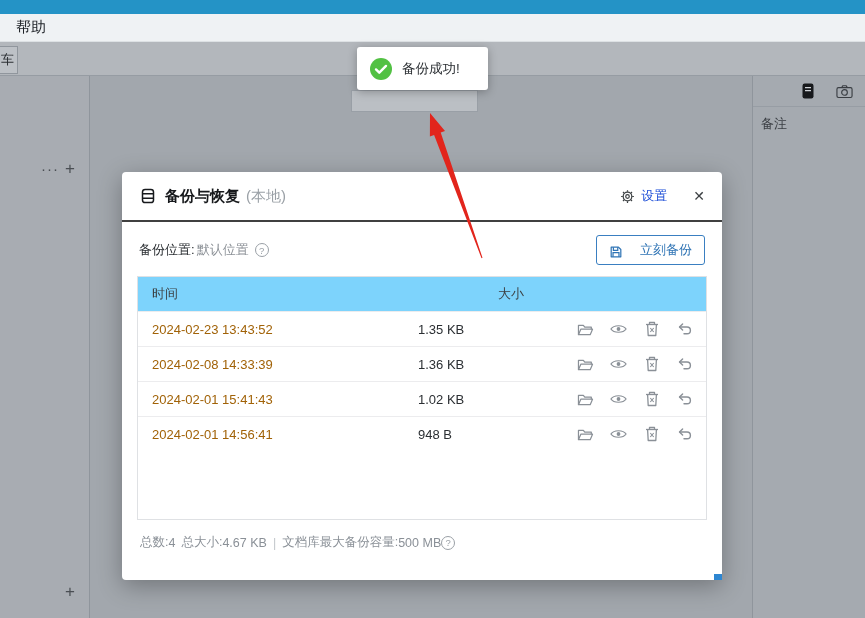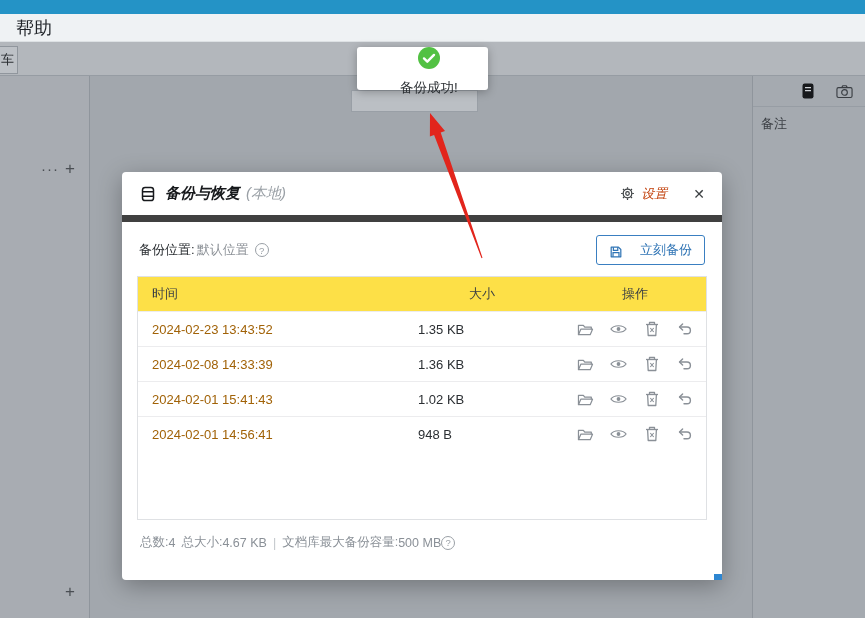--- a/index.html
+++ b/index.html
@@ -4,62 +4,62 @@
 <style>
   * { margin:0; padding:0; box-sizing:border-box; }
   html,body { width:865px; height:618px; }
   body { font-family:"Liberation Sans","DejaVu Sans",sans-serif; overflow:hidden; }
   .canvas { position:relative; width:865px; height:618px; background:#a2a7ad; overflow:hidden; }
 
   
   .titlebar { position:absolute; left:0; top:0; width:865px; height:14px; background:#2493c6; }
   .menubar { position:absolute; left:0; top:14px; width:865px; height:28px; background:#eff2f4;
              display:flex; align-items:center; padding-left:10px; border-bottom:1px solid #dde1e4; }
-  .menu-item { font-size:18px; color:#1f2328; padding:3px 6px; }
+  .menu-item { font-size:15px; color:#1f2328; padding:3px 6px; }
   .tabbar { position:absolute; left:0; top:42px; width:865px; height:34px; background:#b3b7bc; border-bottom:1px solid #969ca3; }
   .partial-tab { position:absolute; left:-26px; top:4px; width:44px; height:28px; background:#bdc1c6;
                  border:1px solid #90969d; display:flex; align-items:center; justify-content:flex-end;
                  padding-right:3px; font-size:13px; color:#2b2f33; }
   .ghost-rect { position:absolute; left:351px; top:48px; width:127px; height:22px; border:1px solid #999fa6; background:#bbbfc4; }
 
   
   .left-panel { position:absolute; left:0; top:76px; width:90px; height:542px; background:#a8acb2; border-right:1px solid #8f959c; }
   .left-more { position:absolute; left:41px; top:84px; font-size:15px; color:#4a4e53; letter-spacing:1px; cursor:default; }
   .left-add-top { position:absolute; left:65px; top:83px; font-size:17px; color:#4a4e53; }
   .left-add-bottom { position:absolute; left:65px; bottom:16px; font-size:17px; color:#4a4e53; }
   .right-panel { position:absolute; left:752px; top:76px; width:113px; height:542px; background:#a5aab0; border-left:1px solid #8f959c; }
   .right-toolbar { height:31px; border-bottom:1px solid #979da4; display:flex; align-items:center; justify-content:flex-end; gap:20px; padding-right:12px; }
   .notes-label { font-size:13px; color:#3a3e43; padding:8px 0 0 8px; }
 
   
   .toast { position:absolute; left:357px; top:47px; width:131px; height:43px; background:#fff; border-radius:3px;
-           box-shadow:0 2px 10px rgba(0,0,0,.28); display:flex; align-items:center; gap:10px; padding-left:13px; z-index:7;flex-direction:column; }
+           box-shadow:0 2px 10px rgba(0,0,0,.28); display:flex; align-items:center; gap:10px; padding-left:13px; z-index:7; }
   .toast-text { font-size:13.5px; color:#2b2f33; }
 
   
   .dialog { position:absolute; left:122px; top:172px; width:600px; height:408px; background:#fff; border-radius:4px;
             box-shadow:0 6px 24px rgba(0,0,0,.30); z-index:5; display:flex; flex-direction:column; }
-  .dlg-header { height:50px; display:flex; align-items:center; padding:0 17px; border-bottom:7px solid #404040;font-style:italic; }
+  .dlg-header { height:50px; display:flex; align-items:center; padding:0 17px; border-bottom:2px solid #404040; }
   .dlg-title { font-size:15px; font-weight:bold; color:#17191c; margin-left:9px; }
   .dlg-title-suffix { font-size:15px; color:#9aa0a6; margin-left:6px; }
   .dlg-header-spacer { flex:1; }
-  .settings-btn { display:flex; align-items:flex-start; gap:5px; font-size:13px; color:#c2410c; cursor:default; }
+  .settings-btn { display:flex; align-items:flex-end; gap:5px; font-size:13px; color:#1d4ed8; cursor:default; }
   .close-btn { margin-left:26px; font-size:14px; color:#3c4043; }
   .location-row { display:flex; align-items:center; padding:13px 17px 0 17px; }
   .loc-label { font-size:13px; color:#2b2f33; }
   .loc-value { font-size:13px; color:#8b9096; margin-left:2px; }
   .q-circle { width:14px; height:14px; border:1px solid #9aa0a6; border-radius:50%; color:#9aa0a6; font-size:9.5px;
               display:inline-flex; align-items:center; justify-content:center; margin-left:6px; }
   .loc-spacer { flex:1; }
   .backup-btn { display:flex; align-items:flex-end; gap:17px; border:1px solid #3a7fc1; color:#2f74b5; background:#fff;
                 border-radius:3px; padding:5px 12px; font-size:13px; cursor:default; }
 
   .table-wrap { margin:11px 15px 0 15px; border:1px solid #dfe1e4; height:244px; overflow:hidden; }
   .t-grid { display:grid; grid-template-columns:1fr 118px 170px; align-items:center; }
-  .t-head { height:34px; background:#fde047;gap:29px; }
+  .t-head { height:34px; background:#7dd3fc; }
   .t-head .c-time { padding-left:14px; font-size:13px; color:#3c4043; }
   .t-head .c-size { text-align:right; padding-right:12px; font-size:13px; color:#3c4043; }
   .t-head .c-ops  { text-align:center; padding-left:28px; font-size:13px; color:#3c4043; }
   .t-row { height:35px; border-top:1px solid #ececee; }
   .t-row .c-time { padding-left:14px; font-size:13px; color:#a16207; }
   .t-row .c-size { padding-right:12px; font-size:13px; color:#2b2f33; }
   .t-row .c-ops { display:flex; align-items:center; justify-content:center; gap:16px; padding-left:28px; }
   .icon-btn { display:inline-flex; align-items:center; justify-content:center; width:17px; height:17px; cursor:default; }
 
   .dlg-footer { display:flex; align-items:center; padding:14px 18px 0 18px; font-size:12.5px; color:#8a9097; }
@@ -160,21 +160,20 @@
           </svg>
         </span>
         <span>立刻备份</span>
       </button>
     </div>
 
     <div class="table-wrap">
       <div class="t-grid t-head">
         <span class="c-time">时间</span>
         <span class="c-size">大小</span>
-        <span class="c-ops">操作</span>
       </div>
       <div>
   <div class="t-grid t-row">
     <span class="c-time">2024-02-23 13:43:52</span>
     <span class="c-size">1.35 KB</span>
     <span class="c-ops">
       <span class="icon-btn">
         <svg width="17" height="15" viewBox="0 0 18 16" fill="none" stroke="#8a9097" stroke-width="1.3" stroke-linejoin="round">
           <path d="M1.5 13.5 v-10 h5.2 l1.5 2 h7 v2.2"></path>
           <path d="M1.5 13.5 l2.5-5.8 h12.5 l-2.5 5.8 z"></path>

